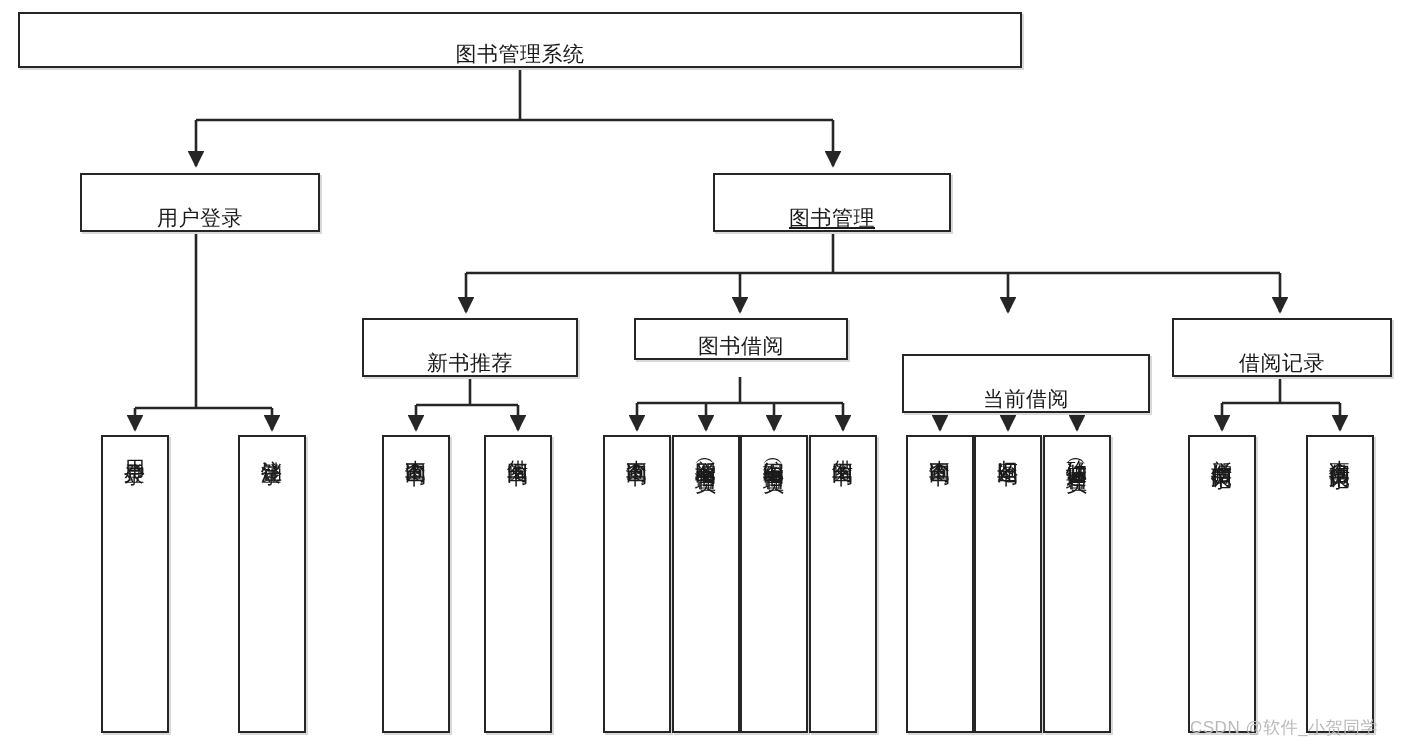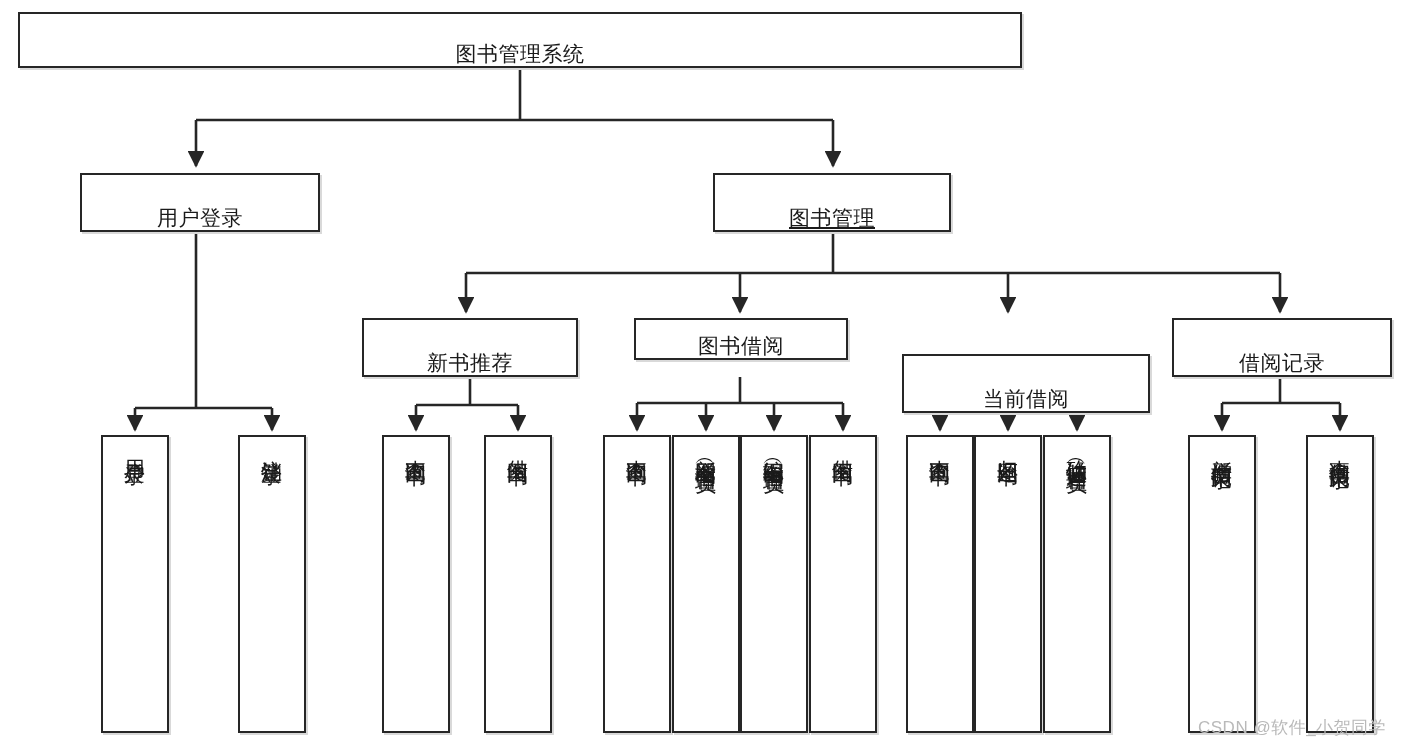--- a/index.html
+++ b/index.html
@@ -57,21 +57,20 @@
     line-height: 1.0;
     letter-spacing: 2px;
     white-space: nowrap;
   }
   .watermark {
     position: absolute;
     font-size: 17px;
     color: #b9b9b9;
     white-space: nowrap;
     letter-spacing: 0.5px;
-    margin-left: 8px;
   }
 </style>
 </head>
 <body>
 
 <div id="canvas">
 
   <svg id="wires" viewBox="0 0 1405 747" xmlns="http://www.w3.org/2000/svg">
     <defs>
       <marker id="arrow" viewBox="0 0 10 10" refX="9" refY="5" markerWidth="6.5" markerHeight="6.5" orient="auto-start-reverse">

